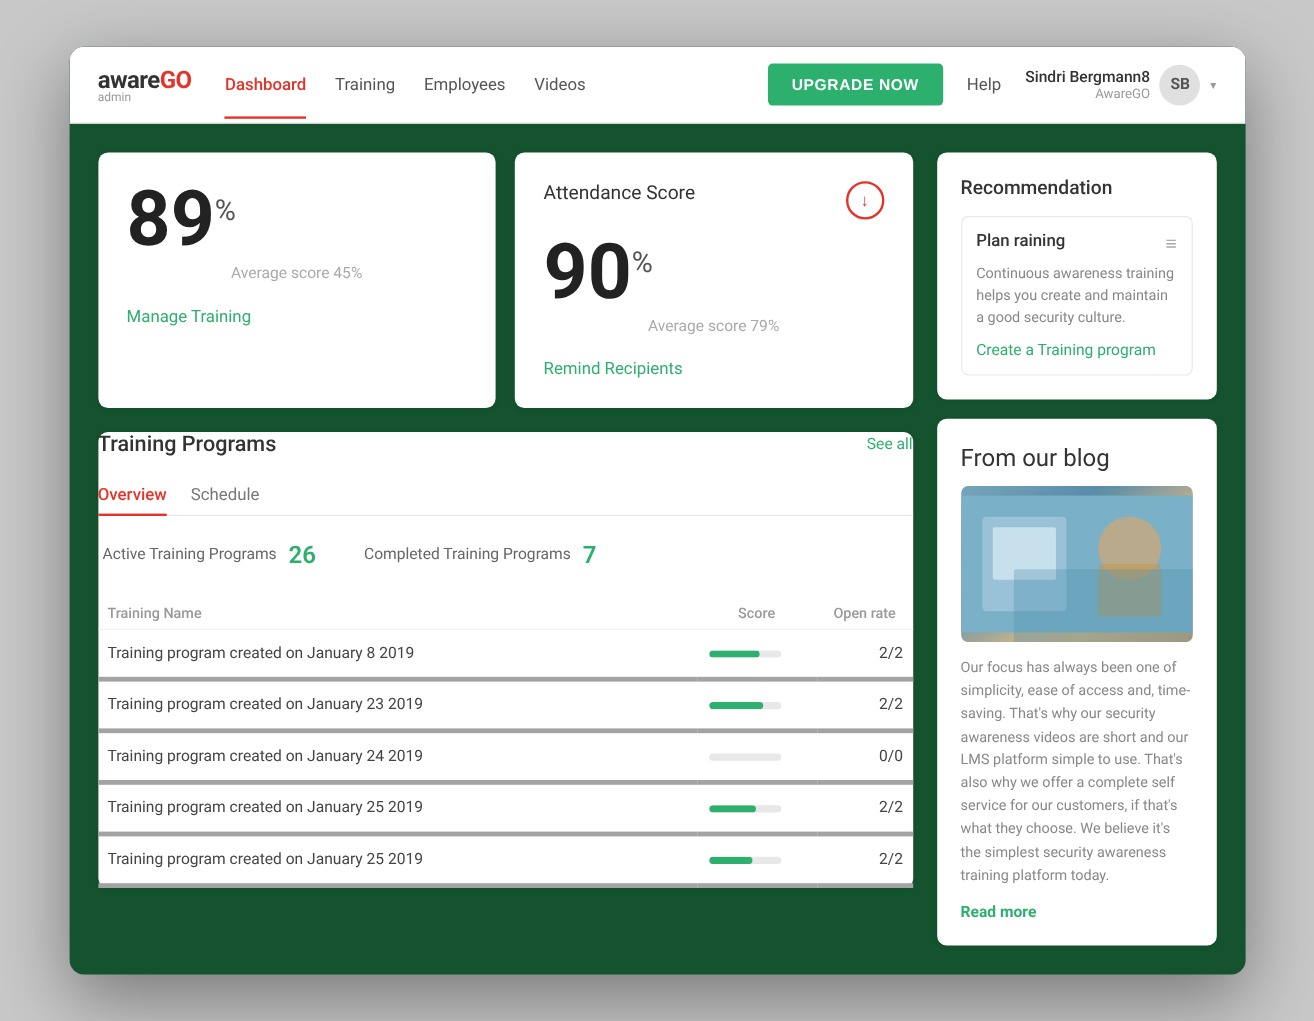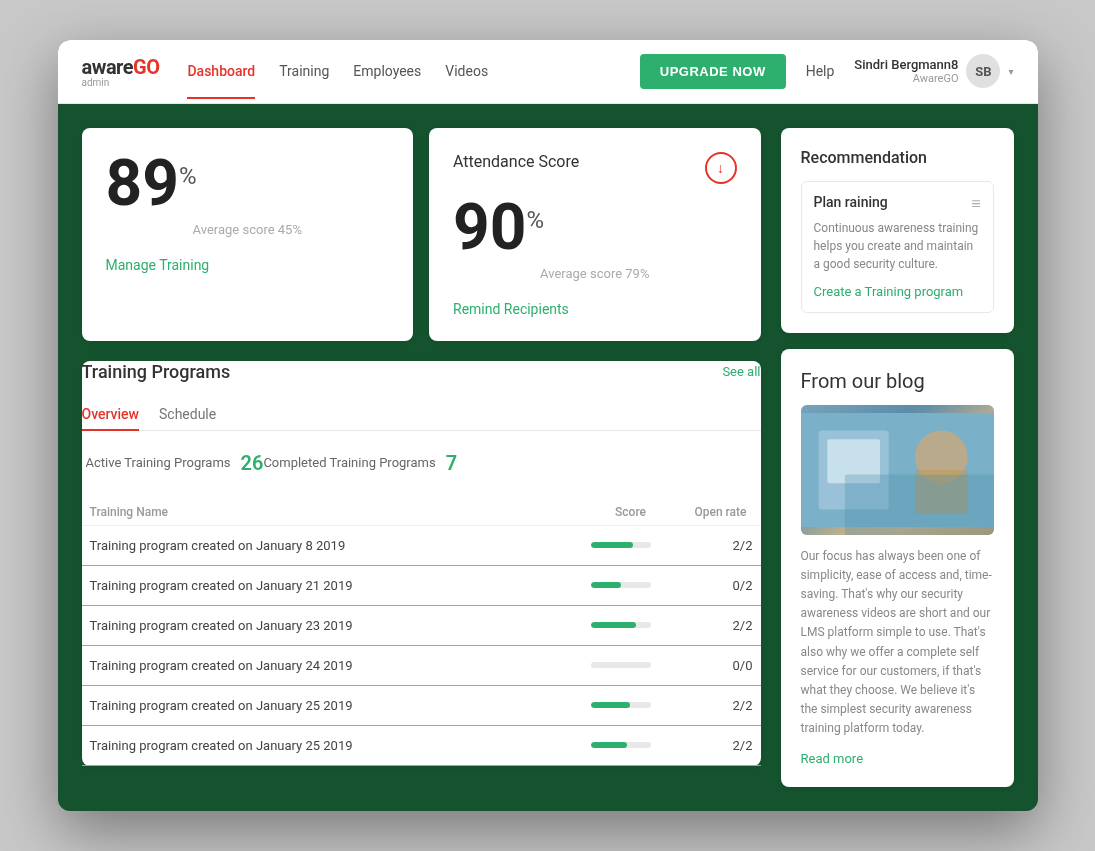--- a/index.html
+++ b/index.html
@@ -185,39 +185,40 @@
     }
     .tab.active::after {
       content: '';
       position: absolute;
       bottom: -1px; left: 0; right: 0;
       height: 2px;
       background: #e63329;
     }
     .stats-row {
       display: flex;
+      gap: 40px;
       margin-bottom: 24px;
       padding: 0 4px;
     }
     .stat-item { display: flex; align-items: center; gap: 10px; }
     .stat-label { font-size: 13px; color: #666; }
     .stat-value { font-size: 20px; color: #2daf6e; font-weight: 600; }
 
     
     .training-table { width: 100%; border-collapse: collapse; }
     .training-table thead th {
       font-size: 12px;
       color: #999;
       text-align: left;
       padding: 6px 8px;
       border-bottom: 1px solid #f0f0f0;
       font-weight: 500;
     }
     .training-table thead th.right { text-align: center; }
-    .training-table tbody tr { border-bottom: 1px solid #a3a3a3; }
+    .training-table tbody tr { border-bottom: 4px solid #a3a3a3; }
     .training-table tbody td {
       font-size: 13px;
       color: #444;
       padding: 12px 8px;
     }
     .training-table tbody td.right { }
     .score-bar-container {
       display: flex;
       align-items: center;
       gap: 4px;
@@ -278,21 +279,21 @@
       overflow: hidden;
     }
     .blog-image-overlay {
       position: absolute;
       inset: 0;
       background: linear-gradient(to bottom right, #5a8fa8 0%, #4a7a96 30%, #c8a878 60%, #b89060 100%);
       opacity: 0.7;
     }
     .blog-post-title { font-size: 14px; font-weight: 600; color: #333; line-height: 1.4; margin-bottom: 8px; }
     .blog-post-desc { font-size: 12px; color: #888; line-height: 1.6; margin-bottom: 10px; }
-    .blog-read-more { font-size: 13px; color: #2daf6e; cursor: pointer; font-weight: 400; }
+    .blog-read-more { font-size: 13px; color: #2daf6e; cursor: pointer; font-weight: 700; }
 
     .col-score { width: 100px; }
     .col-openrate { width: 80px; }
   </style>
 </head>
 <body>
 
 <div class="window">
 
   <nav class="nav">
@@ -381,31 +382,20 @@
       <td class="right">
         <div class="score-bar-container" style="margin: 0 auto;">
           <div class="score-bar-bg">
                       <div class="score-bar-fill" style="width:70%"></div>
                     </div>
         </div>
       </td>
       <td class="right open-rate">2/2</td>
     </tr>
               <tr>
-      <td>Training program created on January 21 2019</td>
-      <td class="right">
-        <div class="score-bar-container" style="margin: 0 auto;">
-          <div class="score-bar-bg">
-                      <div class="score-bar-fill" style="width:50%"></div>
-                    </div>
-        </div>
-      </td>
-      <td class="right open-rate">0/2</td>
-    </tr>
-              <tr>
       <td>Training program created on January 23 2019</td>
       <td class="right">
         <div class="score-bar-container" style="margin: 0 auto;">
           <div class="score-bar-bg">
                       <div class="score-bar-fill" style="width:75%"></div>
                     </div>
         </div>
       </td>
       <td class="right open-rate">2/2</td>
     </tr>

